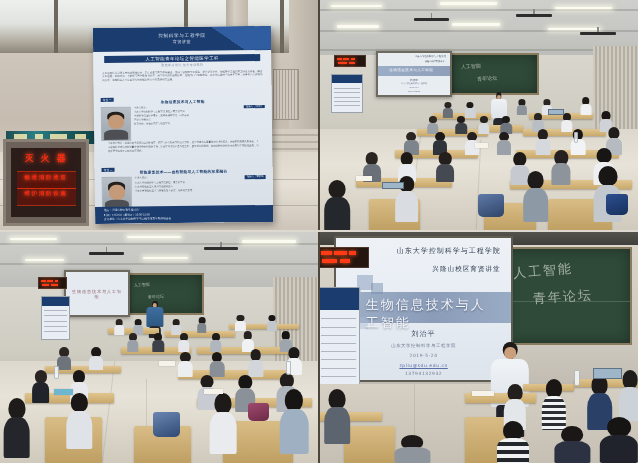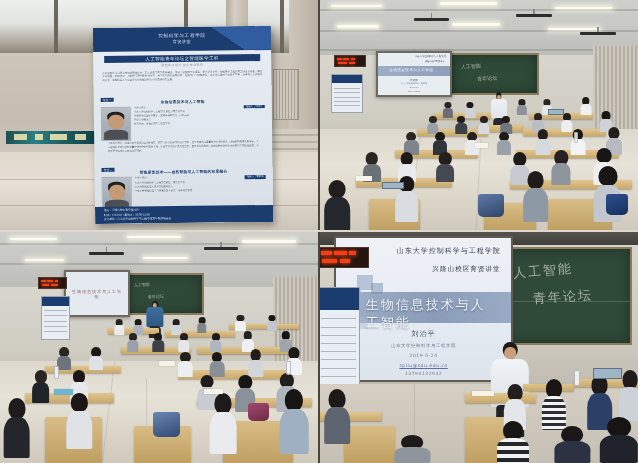--- a/index.html
+++ b/index.html
@@ -322,20 +322,31 @@
     <div class="tl-steps"></div>
     <div class="tl-floor"></div>
     <div class="tl-floorline" style="left:0;bottom:22%;width:100%"></div>
     <div class="tl-floorline" style="left:0;bottom:11%;width:100%"></div>
 
     <div class="tl-led-top">
       <i style="left:8%;width:14%"></i>
         <i style="left:30%;width:8%"></i>
       <i style="left:46%;width:18%"></i>
         <i style="left:72%;width:12%"></i>
+    </div>
+    <div class="tl-cab">
+      <div class="tl-cab-inner">
+        <div class="tl-redtext" style="top:6%;font-size:9px">灭 火 器</div>
+        <div class="tl-redbar" style="top:34%">
+          <div class="tl-redtext" style="top:8%;font-size:5.2px">畅通消防通道</div>
+        </div>
+        <div class="tl-redbar" style="top:58%">
+          <div class="tl-redtext" style="top:8%;font-size:5.2px">维护消防设施</div>
+        </div>
+      </div>
     </div>
 
     <div id="poster">
       <div class="p-head">
         <div class="p-head-t1">控制科学与工程学院</div>
         <div class="p-head-t2">育贤讲堂</div>
       </div>
       <div class="p-title">人工智能青年论坛之智能医学工程</div>
       <div class="p-subtitle">聚焦学科前沿  提升专业视野</div>
       <div class="p-abs">人工智能作为引领未来的战略性技术，正在加速与医学领域融合，形成了智能医学工程这一新兴交叉学科。智能医学工程以医工结合为特色，融合人工智能、生物信息、大数据与医学影像等技术，致力于疾病的智能诊断、智能治疗与智能康复。本次论坛邀请三位青年学者，分享各自在生物信息技术、智能机器人与心血管疾病智能诊断方向的最新研究进展。</div>

